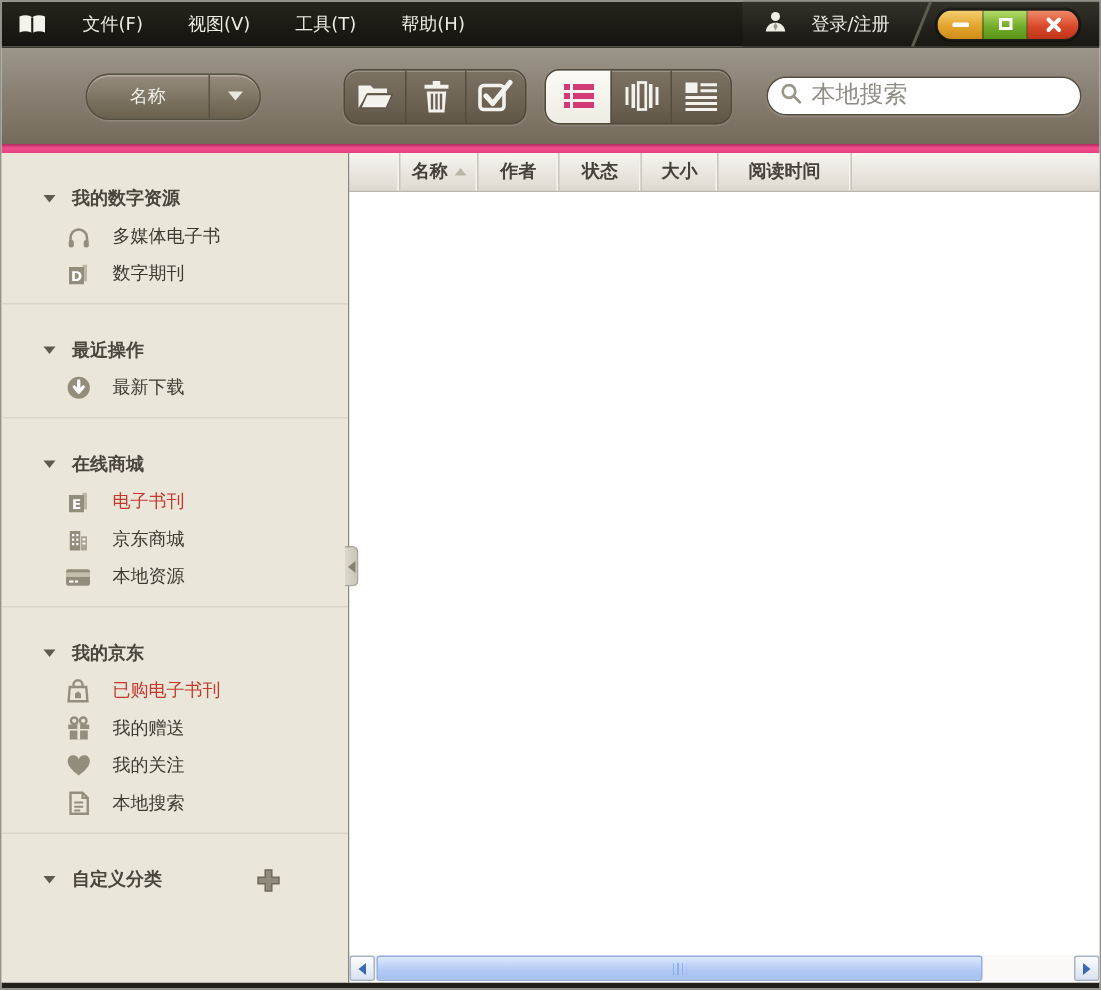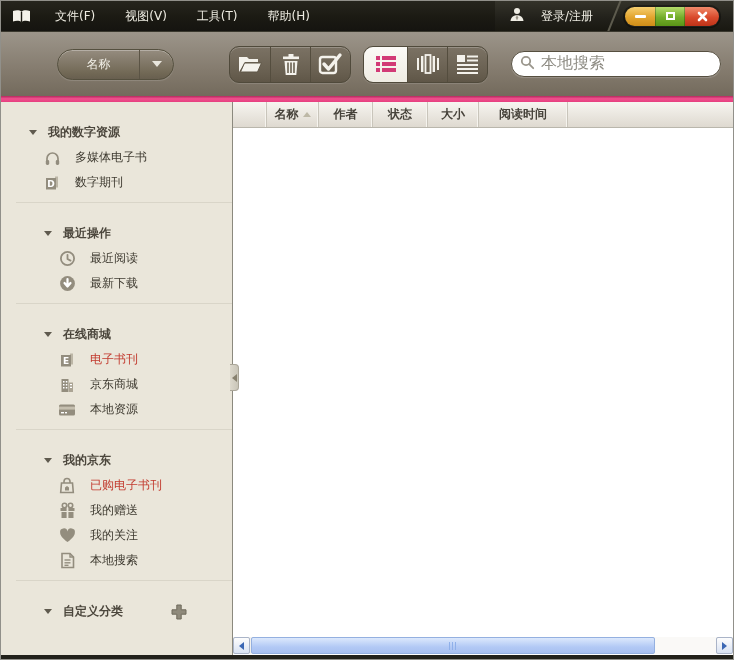--- a/index.html
+++ b/index.html
@@ -80,21 +80,21 @@
 
   
   .accent { height:6px; flex:none; background:linear-gradient(#b32a5e,#ef4f8d 45%,#e63f7f); }
 
   
   .body { flex:1; display:flex; position:relative; min-height:0; }
 
   
   .sidebar { width:231px; flex:none; background:#eae6da; font-size:12px; color:#3e3a30; position:relative; }
   .section { padding:18px 0 4px 0; }
-  .section + .section { border-top:1px solid #d9d5c8; margin-top:3px;margin-left:15px; }
+  .section + .section { border-top:1px solid #d9d5c8; margin-top:3px; }
   .sec-head { height:25px; display:flex; align-items:center; color:#4b463c; font-weight:bold; }
   .tri-sec { width:0; height:0; border-left:4px solid transparent; border-right:4px solid transparent;
     border-top:5px solid #5f5a4e; margin:0 11px 0 28px; }
   .item { height:25px; display:flex; align-items:center; cursor:pointer; }
   .item .ic { width:18px; margin:0 14px 0 42px; display:flex; align-items:center; justify-content:center; }
   .item.selected { background:linear-gradient(#fdfcf8,#f0ede2);
     border-top:1px solid #fffef9; border-bottom:1px solid #d3cfc2; }
   .item.red .label { color:#c23a2e; }
   .add-btn { margin-left:auto; margin-right:44px; cursor:pointer; display:flex; }
 
@@ -296,29 +296,20 @@
               </svg>
           </span>
           <span class="label">数字期刊</span>
         </div>
       </div>
 
       <div class="section">
         <div class="sec-head">
           <span class="tri-sec"></span>
           <span>最近操作</span>
-        </div>
-        <div class="item">
-          <span class="ic">
-            <svg width="17" height="17" viewBox="0 0 17 17">
-                <circle cx="8.5" cy="8.5" r="6.6" fill="none" stroke="#938d7e" stroke-width="1.8"></circle>
-                <path d="M8.5 4.8 V9 l3 1.6" fill="none" stroke="#938d7e" stroke-width="1.8" stroke-linecap="round"></path>
-              </svg>
-          </span>
-          <span class="label">最近阅读</span>
         </div>
         <div class="item">
           <span class="ic">
             <svg width="17" height="17" viewBox="0 0 17 17">
                 <circle cx="8.5" cy="8.5" r="7.4" fill="#938d7e"></circle>
                 <path d="M8.5 4 V10 M5.5 8 L8.5 11.5 L11.5 8" fill="none" stroke="#fff" stroke-width="2.2" stroke-linecap="round" stroke-linejoin="round"></path>
               </svg>
           </span>
           <span class="label">最新下载</span>
         </div>

